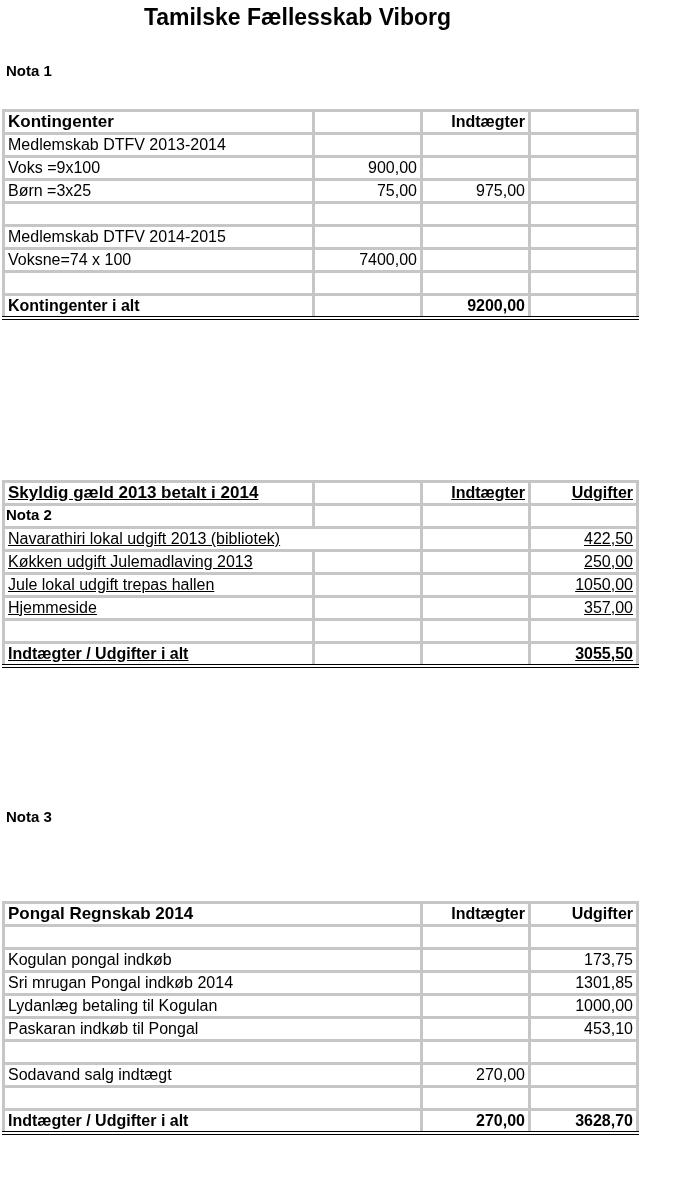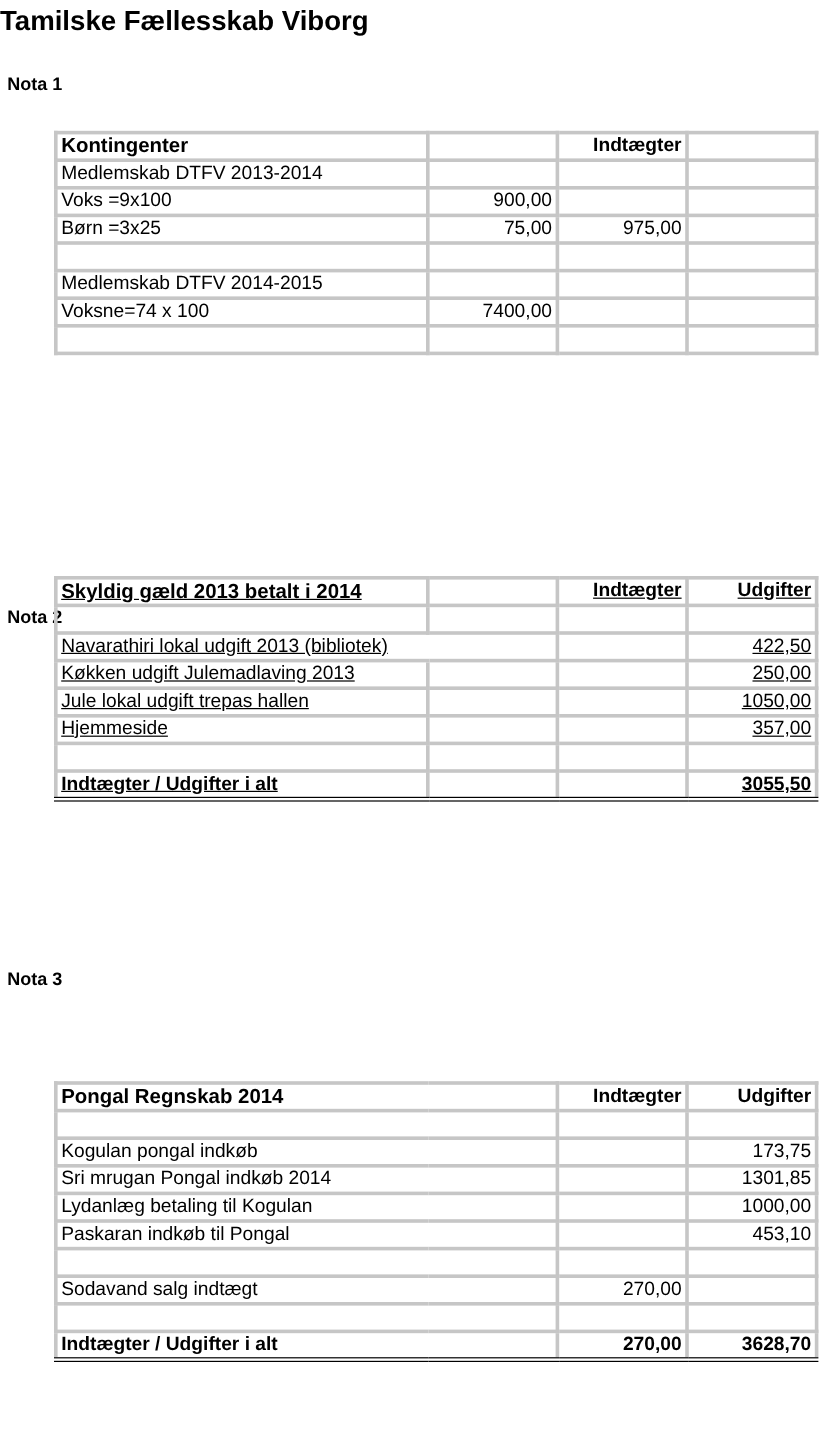--- a/index.html
+++ b/index.html
@@ -1,21 +1,21 @@
 <!DOCTYPE html>
 <html><head>
 <meta charset="utf-8">
 <style>
   html, body { margin:0; padding:0; background:#ffffff; }
   body { width:700px; height:1200px; position:relative; overflow:hidden;
          font-family:"Liberation Sans", "DejaVu Sans", sans-serif; color:#000; }
-  .title { position:absolute; left:0; width:700px; top:4px; text-align:left;
+  .title { position:absolute; left:0; width:700px; top:4px; text-align:center;
            padding-right:105px; box-sizing:border-box; font-size:23px; font-weight:bold; }
   .nota { position:absolute; left:6px; font-size:15px; font-weight:bold; }
-  table.sheet { position:absolute; left:2px; border-collapse:collapse; table-layout:fixed; width:552px;margin-left:43px; }
+  table.sheet { position:absolute; left:2px; border-collapse:collapse; table-layout:fixed; width:552px; }
   table.sheet td { border:3px solid #c6c6c6; height:20px; padding:0 3px; font-size:16px;
                    white-space:nowrap; overflow:visible; line-height:20px; }
   table.sheet td.num { text-align:right; }
   table.sheet td.b { font-weight:bold; }
   table.sheet td.hdr { font-size:17px; font-weight:bold; }
   table.sheet tr.total td { border-top:2px solid #000; border-bottom:4px double #000; }
   td.noR { border-right-color:transparent !important; }
   td.noL { border-left-color:transparent !important; }
   col.a { width:310px; } col.b { width:108px; } col.c { width:108px; } col.d { width:108px; }
 </style>
@@ -73,20 +73,26 @@
     <td>Voksne=74 x 100</td>
     <td class="num">7400,00</td>
     <td class="num"></td>
     <td class="num"></td>
   </tr>
   <tr>
     <td></td>
     <td class="num"></td>
     <td class="num"></td>
     <td class="num"></td>
+  </tr>
+  <tr class="total">
+    <td class="b">Kontingenter i alt</td>
+    <td class="num b"></td>
+    <td class="num b">9200,00</td>
+    <td class="num b"></td>
   </tr>
 </tbody>
   </table>
 
 <div class="nota" style="top:458px;margin-top:48px;">Nota 2</div>
 <table class="sheet" style="top:480px;text-decoration:underline;">
   <colgroup>
       <col class="a">
       <col class="b">
       <col class="c">

